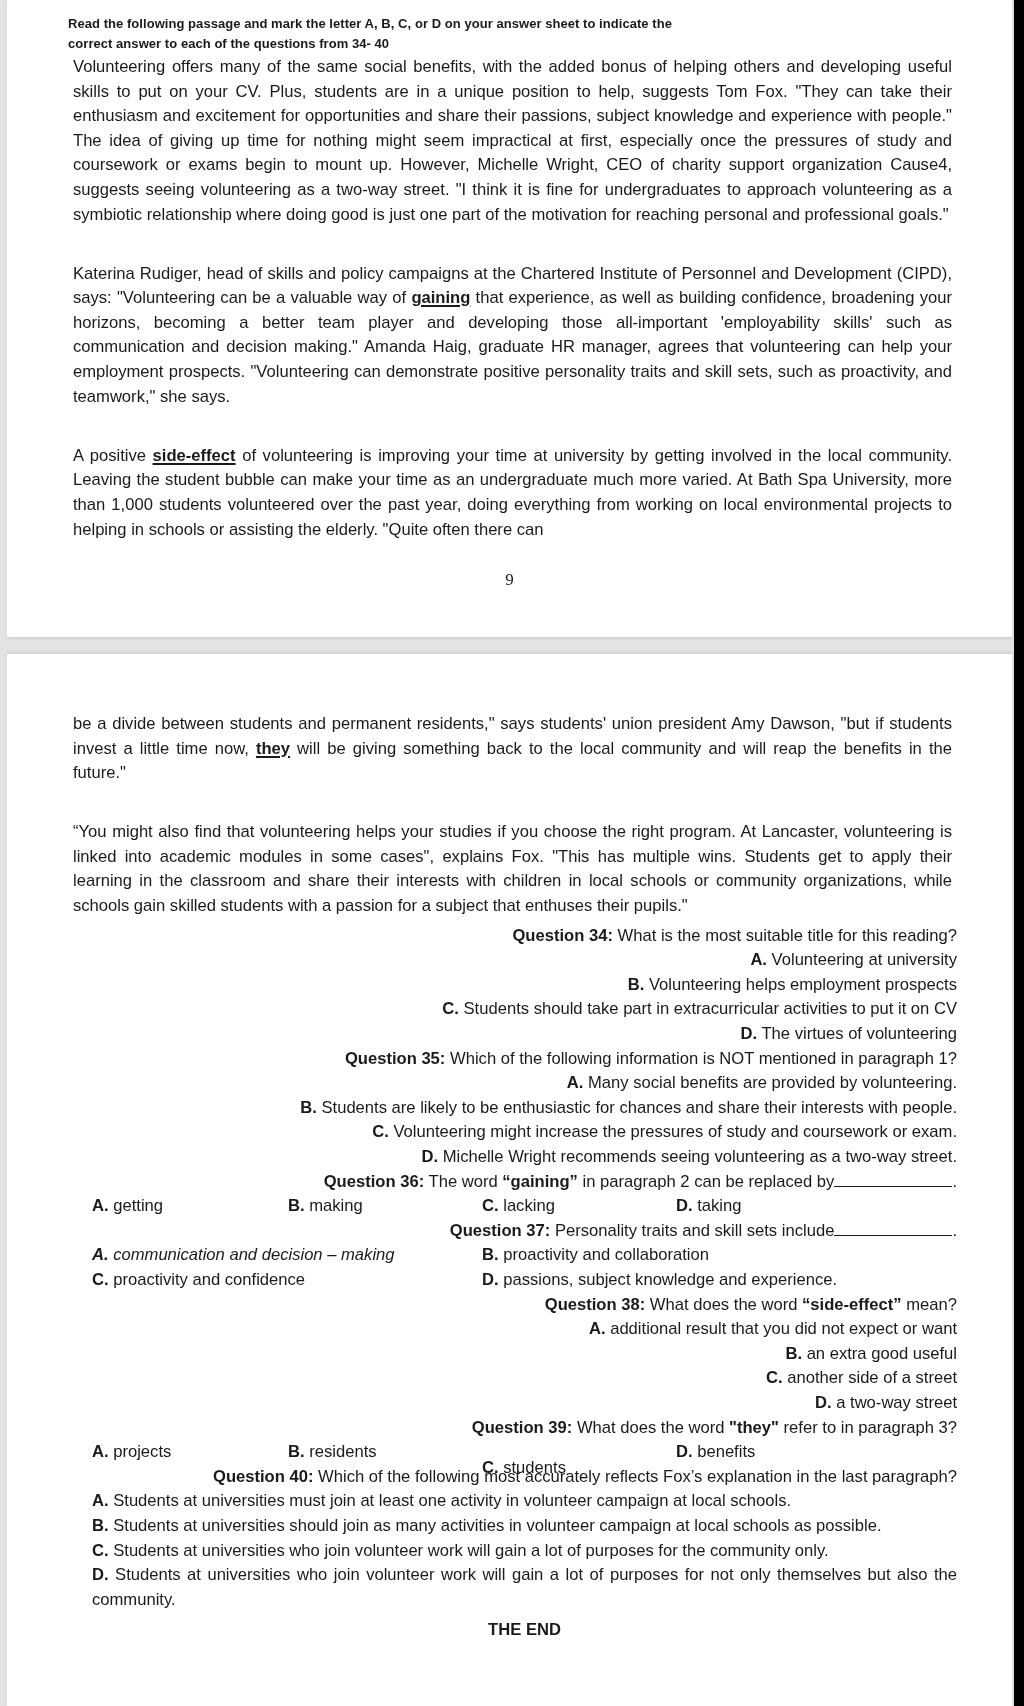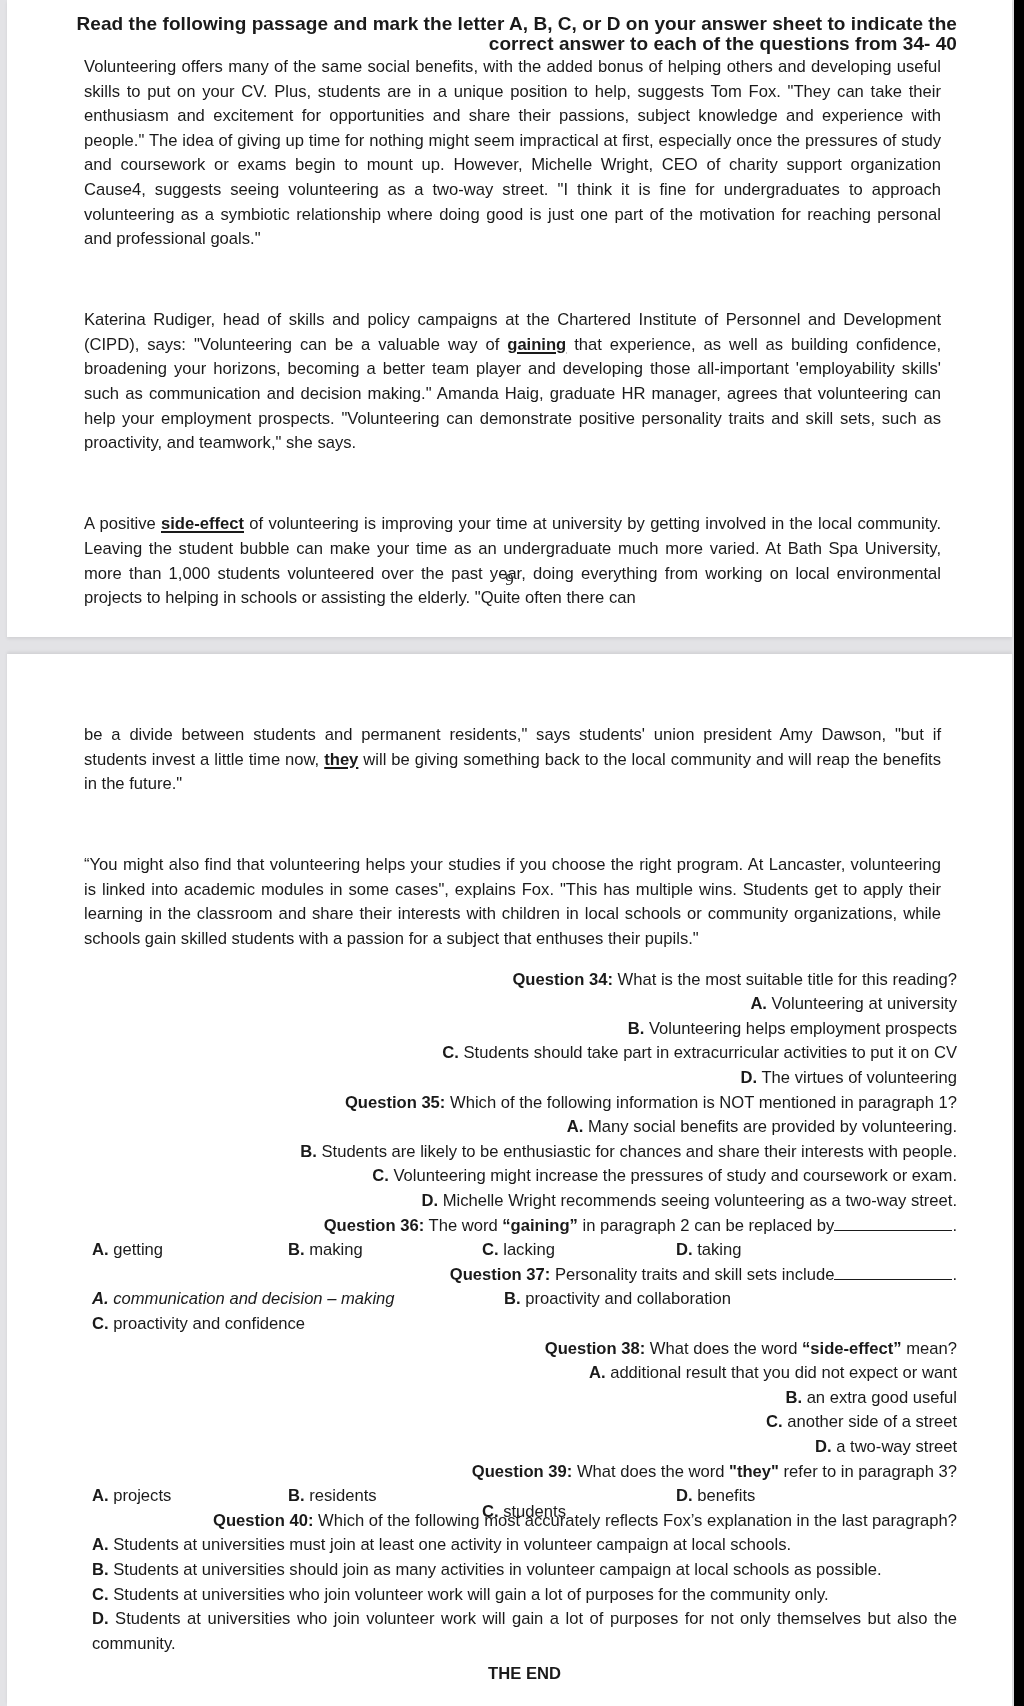--- a/index.html
+++ b/index.html
@@ -41,26 +41,26 @@
     line-height: 24.6px;
     text-align: justify;
   }
   .p1 .content { top: 14px; }
   .p2 .content { top: 707px; top: 53px; }
 
   .instr {
     font-weight: bold;
     line-height: 20px;
     margin: 0;
-    text-align: right;
-    font-size: 19px;
+    text-align: left;
+    font-size: 13px;
     letter-spacing: 0.05px;
   }
   .para {
-    margin: 16px;
+    margin: 5px;
     text-indent: 0;
   }
   .gap { height: 24.5px; }
   .hl {
     font-weight: bold;
     text-decoration: underline;
     text-decoration-thickness: 2px;
     text-underline-offset: 2px;
   }
   .page-num {
@@ -174,24 +174,25 @@
           <span class="cell opt" style="left:196px;"><b>B.</b><span> making</span></span>
           <span class="cell opt" style="left:390px;"><b>C.</b><span> lacking</span></span>
           <span class="cell opt" style="left:584px;"><b>D.</b><span> taking</span></span>
         </div>
       </div>
 
       <div class="question-block">
         <p class="question"><span class="q-label">Question 37:</span><span> Personality traits and skill sets include</span><span class="blank"></span><span>.</span></p>
         <div class="row2">
           <span class="cell opt" style="left:0;font-style:italic;"><b>A.</b><span> communication and decision – making</span></span>
-          <span class="cell opt" style="left:412px;"><b>B.</b><span> proactivity and collaboration</span></span>
+          <span class="cell opt" style="left:390px;"><b>B.</b><span> proactivity and collaboration</span></span>
         </div>
         <div class="row2">
           <span class="cell opt" style="left:0;"><b>C.</b><span> proactivity and confidence</span></span>
+          <span class="cell opt" style="left:390px;"><b>D.</b><span> passions, subject knowledge and experience.</span></span>
         </div>
       </div>
 
       <div class="question-block">
         <p class="question"><span class="q-label">Question 38:</span><span> What does the word </span><b>“side-effect”</b><span> mean?</span></p>
         <div class="opts">
           <span class="opt"><b>A.</b><span> additional result that you did not expect or want</span></span>
           <span class="opt"><b>B.</b><span> an extra good useful</span></span>
           <span class="opt"><b>C.</b><span> another side of a street</span></span>
           <span class="opt"><b>D.</b><span> a two-way street</span></span>

